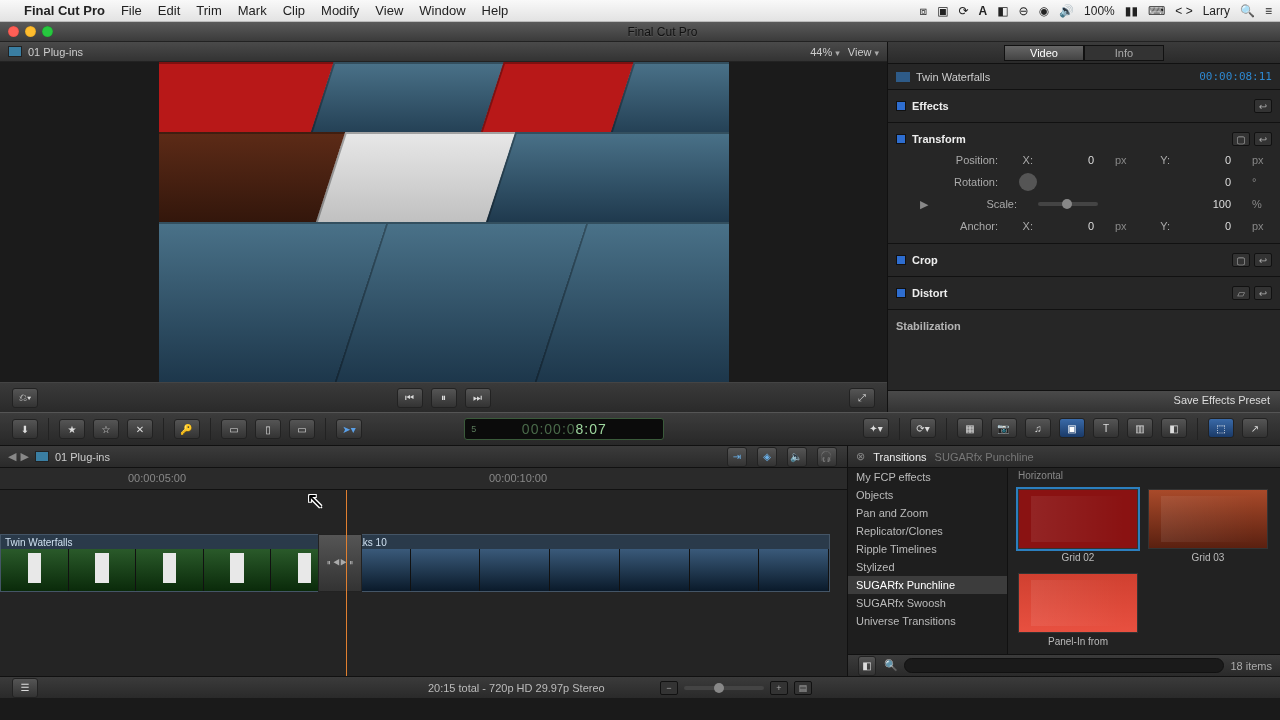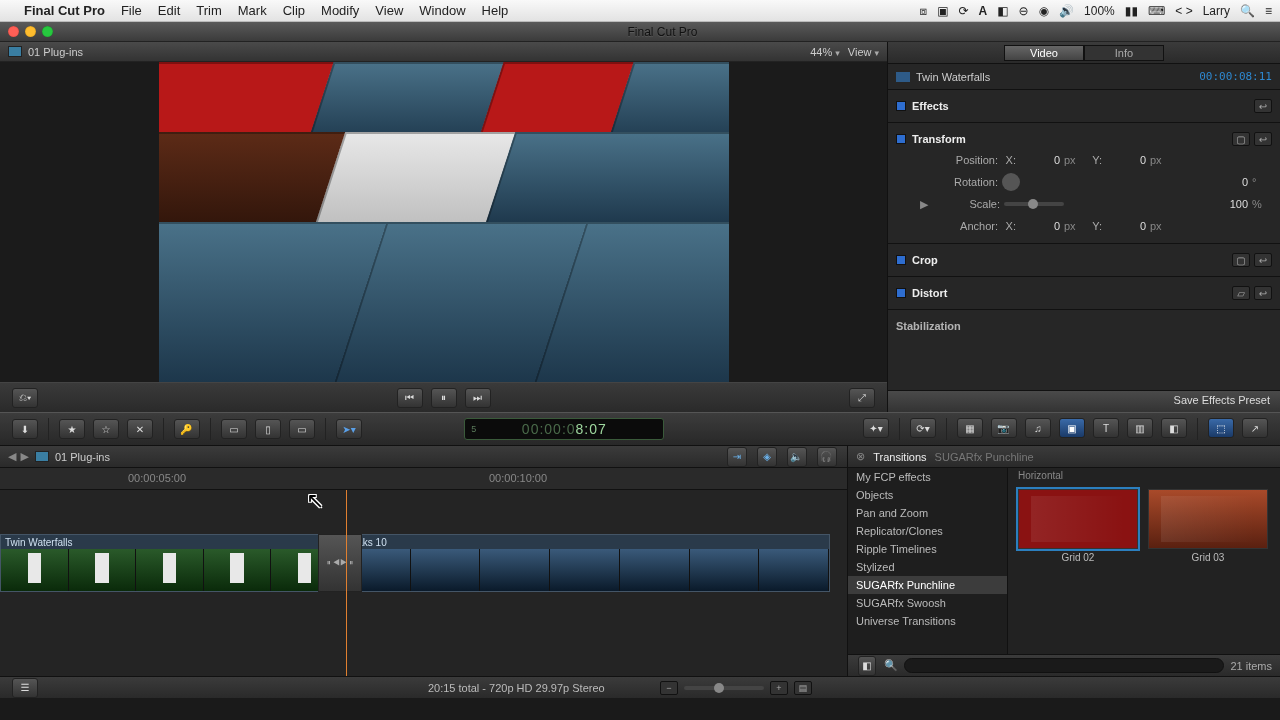--- a/index.html
+++ b/index.html
@@ -43,21 +43,21 @@
 .insp-tabs .tab.active { background: linear-gradient(#666,#444); color: #fff; }
 .insp-clip-header { height: 26px; display: flex; align-items: center; padding: 0 8px; gap: 6px; border-bottom: 1px solid #111; }
 .insp-clip-header .ico { width: 14px; height: 10px; background: #2e5b88; }
 .insp-clip-header .tc { margin-left: auto; color: #2e88d0; font-family: monospace; }
 .insp-section { border-bottom: 1px solid #111; padding: 6px 8px; }
 .insp-section .head { display: flex; align-items: center; gap: 6px; height: 20px; }
 .insp-section .head .sq { width: 10px; height: 10px; background: #2e6dcf; border: 1px solid #111; }
 .insp-section .head .title { font-weight: 600; color: #eee; }
 .insp-section .head .rbtns { margin-left: auto; display: flex; gap: 4px; }
 .insp-section .head .rbtns .rb { width: 18px; height: 14px; background: #333; border: 1px solid #111; border-radius: 2px; display: flex; align-items: center; justify-content: center; font-size: 10px; color: #aaa; }
-.insp-row { display: flex; align-items: center; height: 22px; gap: 4px; padding-left: 24px; }
+.insp-row { display: flex; align-items: center; height: 22px; gap: 21px; padding-left: 24px; }
 .insp-row .label { width: 78px; text-align: right; color: #aaa; }
 .insp-row .sub { width: 14px; text-align: right; color: #aaa; }
 .insp-row .val { width: 40px; text-align: right; color: #ddd; }
 .insp-row .unit { color: #888; width: 20px; }
 .insp-row .slider { width: 60px; height: 4px; background: #444; border-radius: 2px; position: relative; }
 .insp-row .slider .knob { width: 10px; height: 10px; background: #888; border-radius: 50%; position: absolute; top: -3px; left: 24px; }
 .save-preset { height: 22px; background: linear-gradient(#4a4a4a,#333); text-align: right; padding: 3px 10px; color: #ddd; border-top: 1px solid #111; }
 
 
 .mid-toolbar { height: 34px; background: linear-gradient(#3c3c3c,#282828); display: flex; align-items: center; padding: 0 10px; border-top: 1px solid #555; border-bottom: 1px solid #111; gap: 4px; }
@@ -399,28 +399,32 @@
         <div class="cat-heading">Horizontal</div>
         <div class="thumb-grid">
           <div class="thumb-item selected">
             <div class="prev"></div>
             <div class="cap">Grid 02</div>
           </div>
           <div class="thumb-item">
             <div class="prev" style="background:linear-gradient(#a94a2a,#5a2010)"></div>
             <div class="cap">Grid 03</div>
           </div>
+          <div class="thumb-item">
+            <div class="prev" style="background:linear-gradient(#d04030,#e85040)"></div>
+            <div class="cap">Panel-In from</div>
+          </div>
         </div>
       </div>
     </div>
     <div class="browser-footer">
       <span class="tb-btn" style="width:18px">◧</span>
       <span style="color:#888">🔍</span>
       <input placeholder="" style="">
-      <span class="count">21 items</span>
+      <span class="count">18 items</span>
     </div>
   </div>
 </div>
 
 <div class="bottom-bar" style="position:relative">
   <div class="tb-btn">☰</div>
   <div class="info">20:15 total - 720p HD 29.97p Stereo</div>
   <div class="zoom-ctl">
     <div class="zb">−</div>
     <div class="track">

